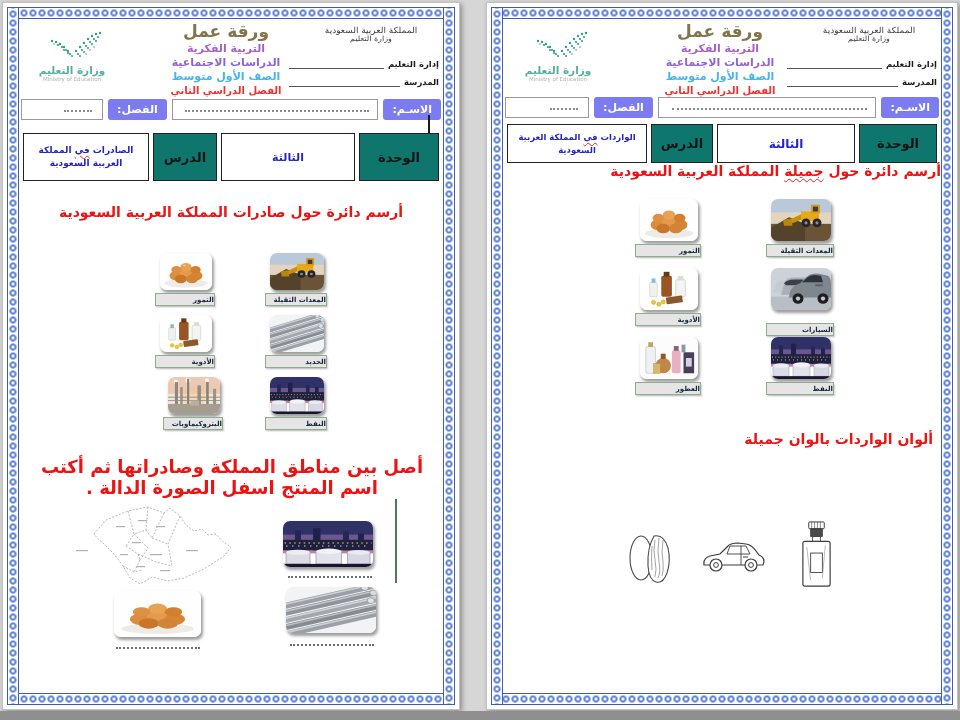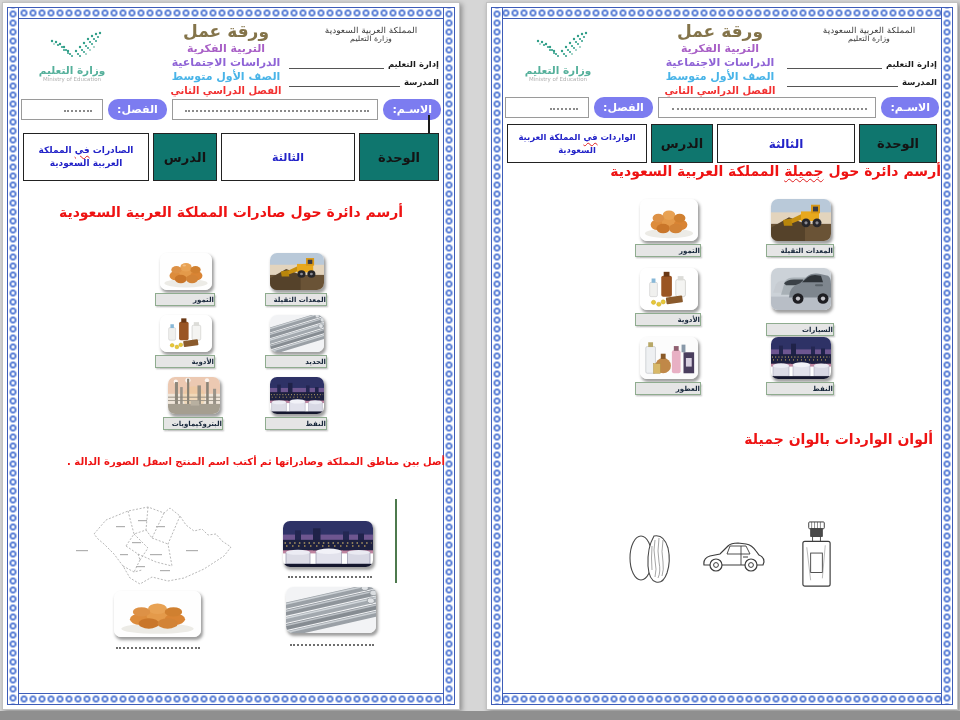--- a/index.html
+++ b/index.html
@@ -45,21 +45,21 @@
   .t3{font-size:11px;font-weight:bold;color:#8f63d6;}
   .t4{font-size:11px;font-weight:bold;color:#49b4e8;}
   .t5{font-size:10px;font-weight:bold;color:#f23030;margin-top:1px;}
 
   .logo{position:absolute;top:26px;width:110px;text-align:center;}
   .logo .lt{font-size:10.5px;font-weight:bold;color:#55b09b;margin-top:1px;}
   .logo .ls{font-size:5.5px;color:#b0b0b0;}
 
   
   .namerow{position:absolute;left:18px;right:18px;height:21px;display:flex;gap:5px;}
-  .fbtn{background:#7c7cf0;color:#fff;font-weight:bold;font-size:11px;border-radius:10px;
+  .fbtn{background:#7c7cf0;color:#fff;font-weight:bold;font-size:11px;border-radius:3px;
         display:flex;align-items:center;justify-content:center;padding:0 9px;white-space:nowrap;}
   .fbox{background:#fff;border:1px solid #9a9a9a;position:relative;}
   .fbox .dots{position:absolute;top:55%;border-top:2px dotted #8a8a8a;}
 
   
   .utable{position:absolute;left:20px;right:20px;display:flex;gap:4px;}
   .ucell{border:1.3px solid #222;display:flex;align-items:center;justify-content:center;
          font-weight:bold;text-align:center;box-sizing:border-box;}
   .cream{background:#0f766e;color:#141414;font-size:13px;}
   .uval{background:#fff;color:#2323c8;font-size:11px;}
@@ -314,21 +314,21 @@
         <rect x="22" y="29" width="17" height="12" fill="#e2e2ec" stroke="#9a9ab0" stroke-width="0.5"></rect>
           <ellipse cx="30.5" cy="29" rx="8.5" ry="2.6" fill="#f2f2f8"></ellipse>
         <rect x="43" y="30" width="15" height="11" fill="#d8d8e4" stroke="#9a9ab0" stroke-width="0.5"></rect>
           <ellipse cx="50.5" cy="30" rx="7.5" ry="2.3" fill="#eaeaf2"></ellipse>
         <rect y="41" width="60" height="3" fill="#15172e"></rect>
       </svg>
     </div>
     <div class="clabel" style="width:60px;">النفط</div>
   </div>
 
-  <div class="redh" style="top:453px;left:16px;right:14px;font-size:10px;">أصل بين مناطق المملكة وصادراتها ثم أكتب اسم المنتج اسفل الصورة الدالة .</div>
+  <div class="redh" style="top:453px;left:16px;right:14px;text-align:center;font-size:18px;">أصل بين مناطق المملكة وصادراتها ثم أكتب اسم المنتج اسفل الصورة الدالة .</div>
 
   <div class="mapwrap" style="left:73px;top:501px;width:160px;height:92px;">
     <svg viewBox="0 0 160 92">
       <g fill="none" stroke="#9a9a9a" stroke-width="0.7" stroke-dasharray="2 1.6">
         <path d="M18,30 L30,16 L52,7 L72,3 L88,9 L94,4 L104,12 L110,21 L118,27 L126,25 L132,31 L140,30 L146,37 L155,43 L148,52 L128,65 L108,74 L92,77 L76,73 L64,80 L54,74 L47,62 L38,50 L28,40 L22,35 Z"></path>
         <path d="M52,7 L58,30 L50,42"></path>
           <path d="M72,3 L70,26 L58,30"></path>
           <path d="M88,9 L76,34 L70,26"></path>
         <path d="M104,12 L92,40 L96,62"></path>
           <path d="M76,34 L92,40"></path>

